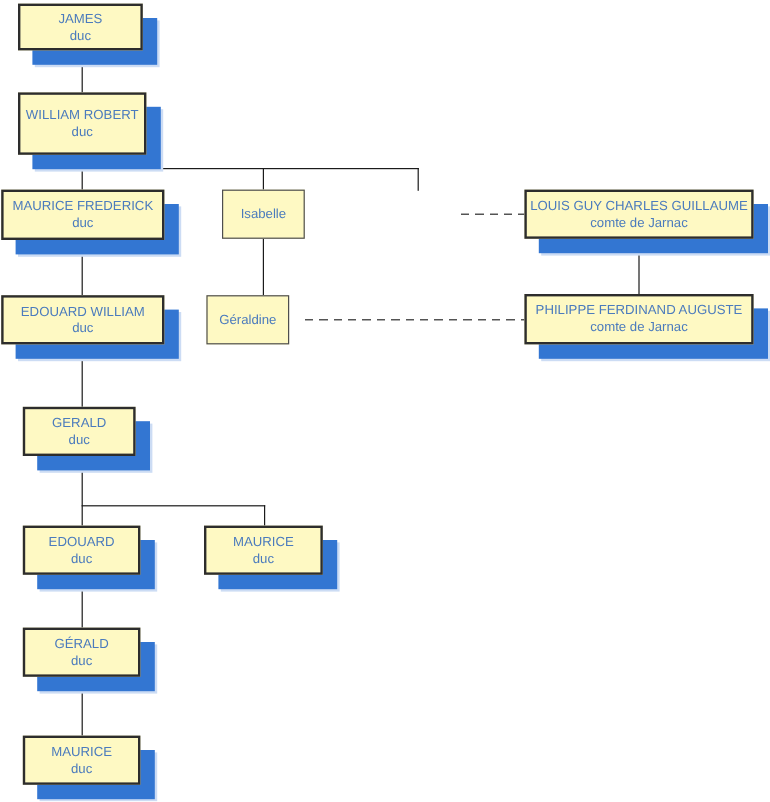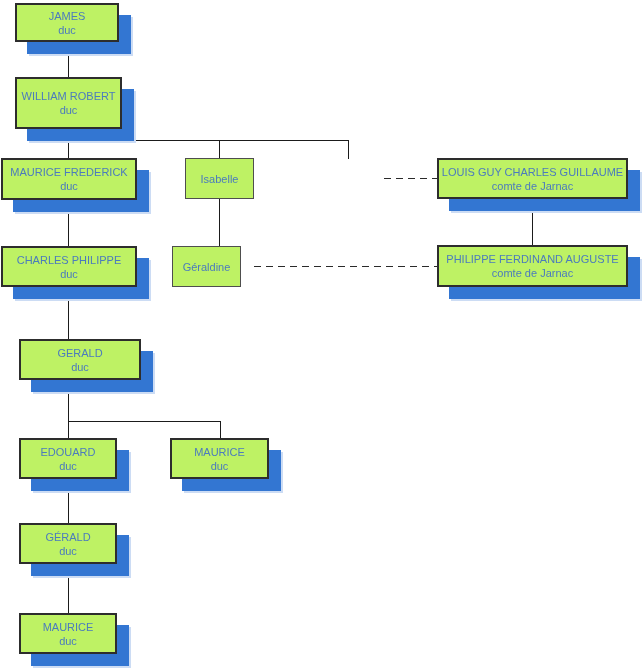--- a/index.html
+++ b/index.html
@@ -6,21 +6,21 @@
   #canvas {
     position:relative;
     width:642px; height:668px;
     background:#ffffff;
     font-family:"Liberation Sans", sans-serif;
     overflow:hidden;
   }
   .node {
     position:absolute;
     box-sizing:border-box;
-    background:#bef264;
+    background:#fef9c3;
     display:flex;
     flex-direction:column;
     align-items:center;
     justify-content:center;
     text-align:center;
     font-size:11px;
     line-height:14px;
     color:#4b7bbd;
   }
   .node.major {
@@ -81,34 +81,34 @@
     <div class="nm">Isabelle</div>
   </div>
 
 
   <div class="node major" style="left:437px;top:158px;width:191px;height:41px">
     <div class="nm">LOUIS GUY CHARLES GUILLAUME</div>
     <div class="tl">comte de Jarnac</div>
   </div>
 
   <div class="node major" style="left:1px;top:246px;width:136px;height:41px">
-    <div class="nm">CHARLES PHILIPPE</div>
+    <div class="nm">EDOUARD WILLIAM</div>
     <div class="tl">duc</div>
   </div>
 
   <div class="node minor" style="left:172px;top:246px;width:69px;height:41px">
     <div class="nm">Géraldine</div>
   </div>
 
   <div class="node major" style="left:437px;top:245px;width:191px;height:42px">
     <div class="nm">PHILIPPE FERDINAND AUGUSTE</div>
     <div class="tl">comte de Jarnac</div>
   </div>
 
-  <div class="node major" style="left:19px;top:339px;width:122px;height:41px">
+  <div class="node major" style="left:19px;top:339px;width:94px;height:41px">
     <div class="nm">GERALD</div>
     <div class="tl">duc</div>
   </div>
 
   <div class="node major" style="left:19px;top:438px;width:98px;height:41px">
     <div class="nm">EDOUARD</div>
     <div class="tl">duc</div>
   </div>
 
   <div class="node major" style="left:170px;top:438px;width:99px;height:41px">

